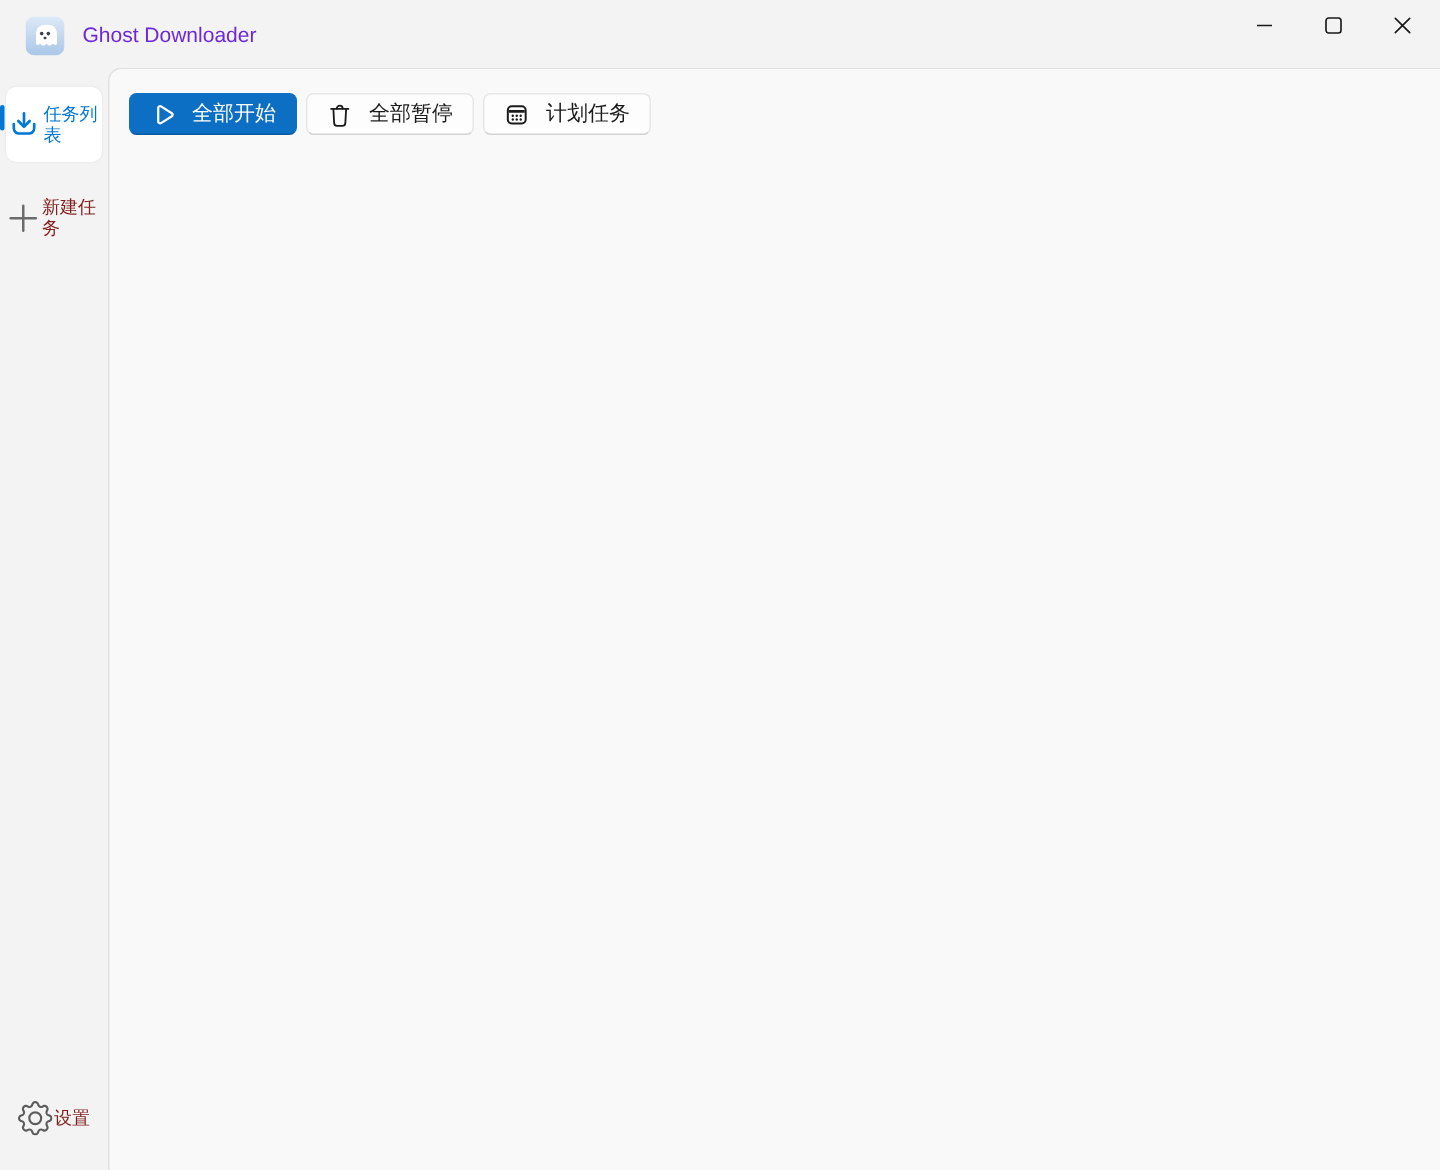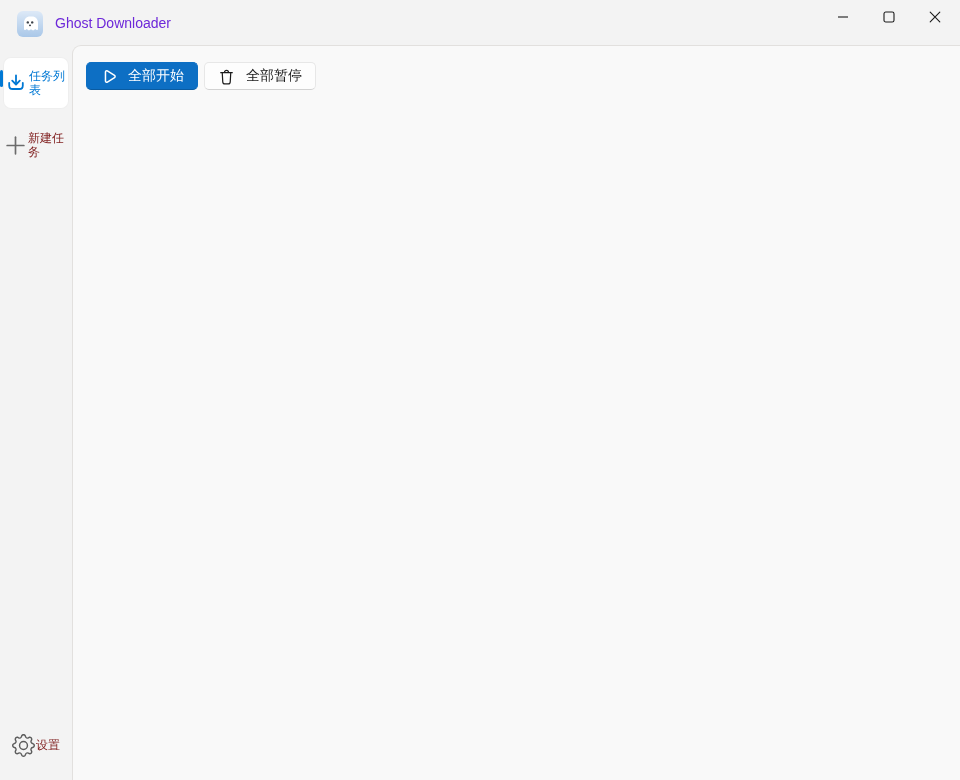--- a/index.html
+++ b/index.html
@@ -179,15 +179,32 @@
       <span>
         <svg width="17" height="17" viewBox="0 0 18 18" fill="none" stroke="#1b1b1b" stroke-width="1.3" stroke-linecap="round" stroke-linejoin="round">
           <path d="M2.9 4.9 h12.2"></path>
           <path d="M6.9 4.7 a2.1 2.1 0 0 1 4.2 0"></path>
           <path d="M4.5 5 l.55 9.8 c.07 1.2 1 2.1 2.2 2.1 h3.5 c1.2 0 2.13 -.9 2.2 -2.1 L13.5 5"></path>
         </svg>
       </span>
       <span>全部暂停</span>
     </button>
 
+    <button class="btn">
+      <span>
+        <svg width="17" height="17" viewBox="0 0 18 18">
+          <rect x="2.7" y="3" width="12.6" height="12.2" rx="2.8" fill="none" stroke="#1b1b1b" stroke-width="1.4"></rect>
+          <path d="M3.4 6.6 h11.2" stroke="#1b1b1b" stroke-width="1.8"></path>
+          <g fill="#1b1b1b">
+            <circle cx="6.2" cy="9.7" r="0.85"></circle>
+              <circle cx="9" cy="9.7" r="0.85"></circle>
+              <circle cx="11.8" cy="9.7" r="0.85"></circle>
+            <circle cx="6.2" cy="12.3" r="0.85"></circle>
+              <circle cx="9" cy="12.3" r="0.85"></circle>
+              <circle cx="11.8" cy="12.3" r="0.85"></circle>
+          </g>
+        </svg>
+      </span>
+      <span>计划任务</span>
+    </button>
 
   </div>
 </div>
 
 </body></html>

